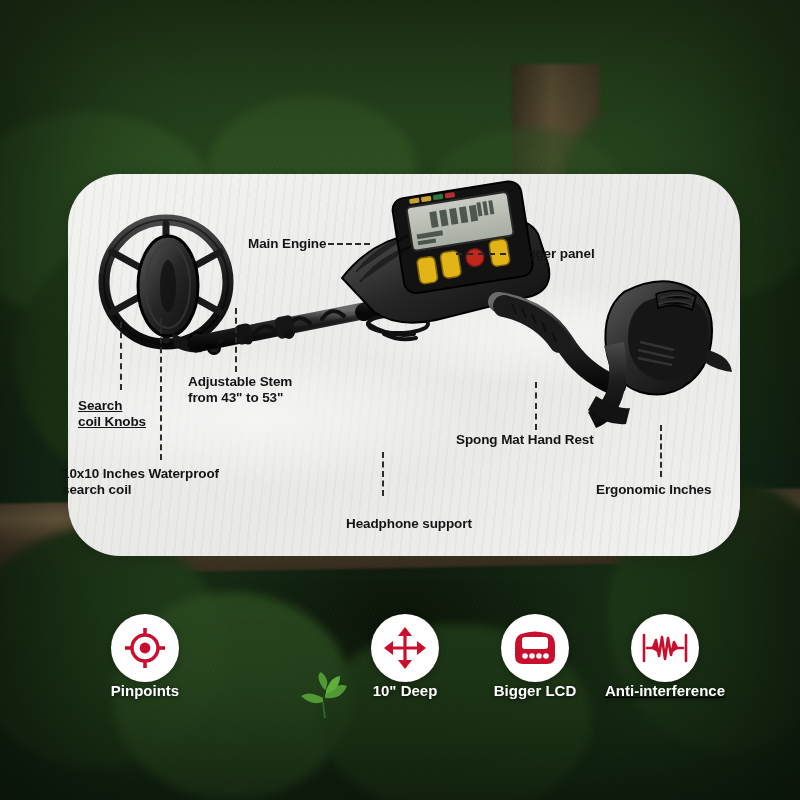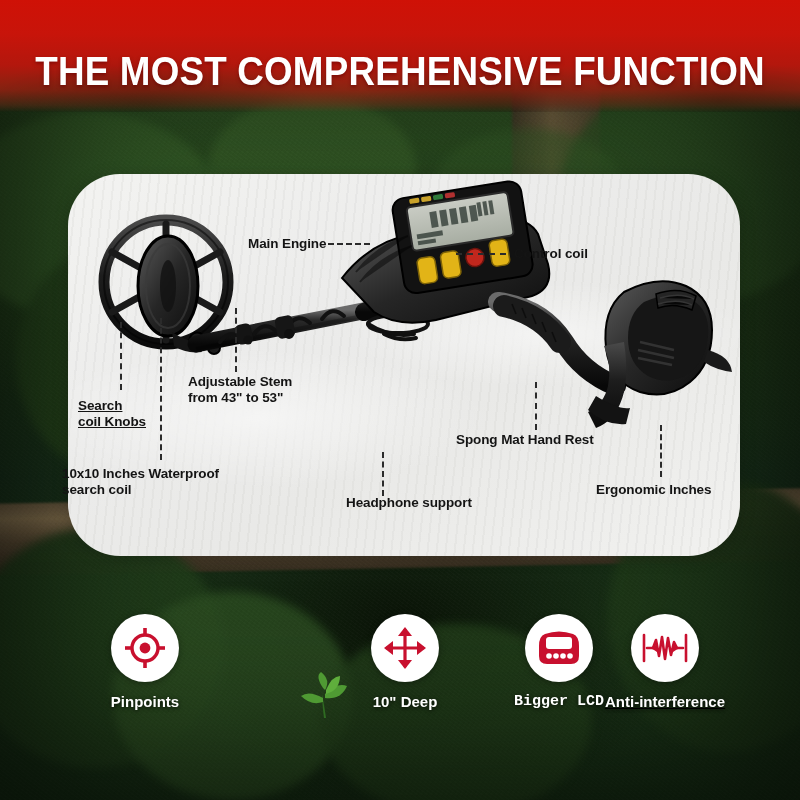--- a/index.html
+++ b/index.html
@@ -66,21 +66,21 @@
     letter-spacing:-.1px;white-space:nowrap;font-family:"Liberation Sans",sans-serif;}
   .lbl.ctr{text-align:left;}
   .lead{position:absolute;border-left:2px dashed #2b2b2b;}
   .lead-h{position:absolute;border-top:2px dashed #2b2b2b;}
 
   
   .features{position:absolute;left:0;top:614px;width:800px;height:150px;}
   .feat{position:absolute;top:0;width:140px;text-align:center;}
   .feat .disc{width:68px;height:68px;margin:0 auto;border-radius:50%;background:#fff;
     display:flex;align-items:center;justify-content:center;box-shadow:0 1px 6px rgba(0,0,0,.35);}
-  .feat .cap{margin-top:11px;color:#fff;font-size:15px;font-weight:600;
+  .feat .cap{margin-top:0;color:#fff;font-size:15px;font-weight:600;
     text-shadow:0 1px 4px rgba(0,0,0,.75);white-space:nowrap;}
   .sprig{position:absolute;left:296px;top:58px;width:56px;height:46px;}
 </style>
 </head>
 <body>
 
 <div class="stage">
 
   <div class="bg">
     <div class="bg-base"></div>
@@ -93,25 +93,20 @@
     <div class="leaf" style="left:14%;top:74%;width:30%;height:26%;background:#2a4a20;opacity:.85;"></div>
     <div class="leaf" style="left:70%;top:10%;width:34%;height:28%;background:#27461e;opacity:.85;"></div>
     <div class="leaf" style="left:76%;top:60%;width:30%;height:34%;background:#1d3617;opacity:.92;"></div>
     <div class="leaf" style="left:40%;top:78%;width:34%;height:24%;background:#223e1a;opacity:.8;"></div>
     <div class="leaf" style="left:26%;top:12%;width:26%;height:18%;background:#355a26;opacity:.6;"></div>
     <div class="leaf" style="left:54%;top:16%;width:24%;height:16%;background:#2e5022;opacity:.55;"></div>
     <div class="grain"></div>
     <div class="vig"></div>
   </div>
 
-  <div class="header">
-    <div class="header-red"></div>
-    <div class="header-tex"></div>
-    <h1>THE MOST COMPREHENSIVE FUNCTION</h1>
-  </div>
 
   <div class="panel">
     <div class="panel-tex"></div>
 
     <div class="det">
       <svg width="672" height="382" viewBox="0 0 672 382" xmlns="http://www.w3.org/2000/svg">
         <defs>
           <linearGradient id="blk" x1="0" y1="0" x2="0" y2="1">
             <stop offset="0" stop-color="#4a4a4a"></stop>
               <stop offset=".45" stop-color="#1d1d1d"></stop>
@@ -271,38 +266,38 @@
     <div class="lead" style="left:382px;top:452px;height:44px;"></div>
 
     <div class="lead" style="left:535px;top:382px;height:48px;"></div>
 
     <div class="lead" style="left:660px;top:425px;height:52px;"></div>
   </div>
 
   <div>
     <div class="lbl" style="left:248px;top:236px;">Main Engine</div>
 
-    <div class="lbl" style="left:514px;top:246px;">Control coil</div>
+    <div class="lbl" style="left:514px;top:246px;">Bigger panel</div>
 
     <div class="lbl ctr" style="left:78px;top:398px;width:86px;text-decoration:underline;">
       <span>Search</span><br>
       <span>coil Knobs</span>
     </div>
 
     <div class="lbl ctr" style="left:188px;top:374px;width:160px;">
       <span>Adjustable Stem</span><br>
       <span>from 43" to 53"</span>
     </div>
 
     <div class="lbl ctr" style="left:62px;top:466px;width:200px;">
       <span>10x10 Inches Waterproof</span><br>
       <span>search coil</span>
     </div>
 
-    <div class="lbl" style="left:321px;top:495px;padding-left:25px;">Headphone support</div>
+    <div class="lbl" style="left:321px;top:516px;padding-left:25px;">Headphone support</div>
 
     <div class="lbl" style="left:456px;top:432px;">Spong Mat Hand Rest</div>
 
     <div class="lbl" style="left:596px;top:482px;">Ergonomic Inches</div>
   </div>
 
   <div class="features">
 
     <svg class="sprig" viewBox="0 0 56 46">
       <g fill="#4f9a33">
@@ -342,21 +337,21 @@
             <path d="M22 1 l7 9 h-14 z"></path>
             <path d="M22 43 l7 -9 h-14 z"></path>
             <path d="M1 22 l9 -7 v14 z"></path>
             <path d="M43 22 l-9 -7 v14 z"></path>
           </g>
         </svg>
       </div>
       <div class="cap">10" Deep</div>
     </div>
 
-    <div class="feat" style="left:489px;font-family:Liberation Mono, monospace;">
+    <div class="feat" style="left:465px;">
       <div class="disc">
         <svg width="44" height="40" viewBox="0 0 44 40">
           <path d="M8 6 q14 -5 28 0 q6 2 6 12 v10 q0 8 -8 8 H10 q-8 0 -8 -8 V18 q0 -10 6 -12 z" fill="#C8102E"></path>
           <rect x="9" y="9" width="26" height="12" rx="3" fill="#fff"></rect>
           <g fill="#fff">
             <circle cx="12" cy="28" r="2.8"></circle>
               <circle cx="19" cy="28" r="2.8"></circle>
             <circle cx="26" cy="28" r="2.8"></circle>
               <circle cx="33" cy="28" r="2.8"></circle>
           </g>

